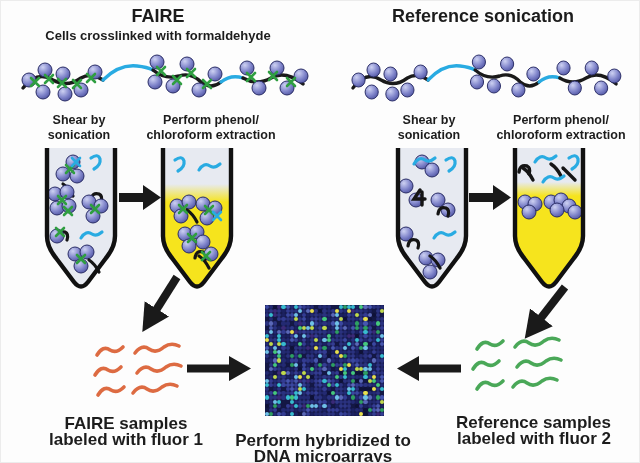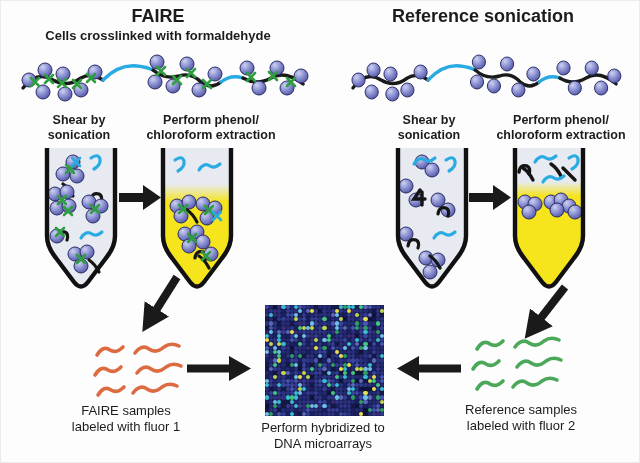--- a/index.html
+++ b/index.html
@@ -6,21 +6,21 @@
   .figure{
     position:relative;width:640px;height:463px;background:#fdfdfd;
     font-family:"Liberation Sans",sans-serif;color:#1c1c1c;overflow:hidden;
     border:1px solid #ececec;box-sizing:border-box;
   }
   .abs{position:absolute;}
   .ctr{text-align:center;}
   .title{font-size:18px;font-weight:bold;line-height:20px;}
   .subtitle{font-size:13px;font-weight:bold;line-height:15px;}
   .steplbl{font-size:12.5px;font-weight:bold;line-height:15px;}
-  .smpllbl{font-size:13px;font-weight:normal;line-height:16px;}
+  .smpllbl{font-size:17px;font-weight:bold;line-height:16px;margin-top:13px;}
   .microarray{
     display:grid;grid-template-columns:repeat(29,1fr);grid-auto-rows:1fr;
     background:var(--array-bg,#141845);
   }
   .ma-dot{border-radius:50%;width:100%;height:100%;}
   svg{display:block;overflow:visible;}
 </style>
 </head>
 <body>
 
@@ -1101,18 +1101,18 @@
     </div>
 
   <div class="abs ctr smpllbl" style="left:35px;top:402px;width:180px;">
     <div>FAIRE samples</div>
     <div>labeled with fluor 1</div>
   </div>
   <div class="abs ctr smpllbl" style="left:232px;top:419px;width:180px;">
     <div>Perform hybridized to</div>
     <div>DNA microarrays</div>
   </div>
-  <div class="abs ctr smpllbl" style="left:430px;top:401px;width:180px;">
+  <div class="abs ctr smpllbl" style="left:430px;top:401px;width:180px;text-align:right;">
     <div>Reference samples</div>
     <div>labeled with fluor 2</div>
   </div>
 
 </div>
 
 </body></html>

